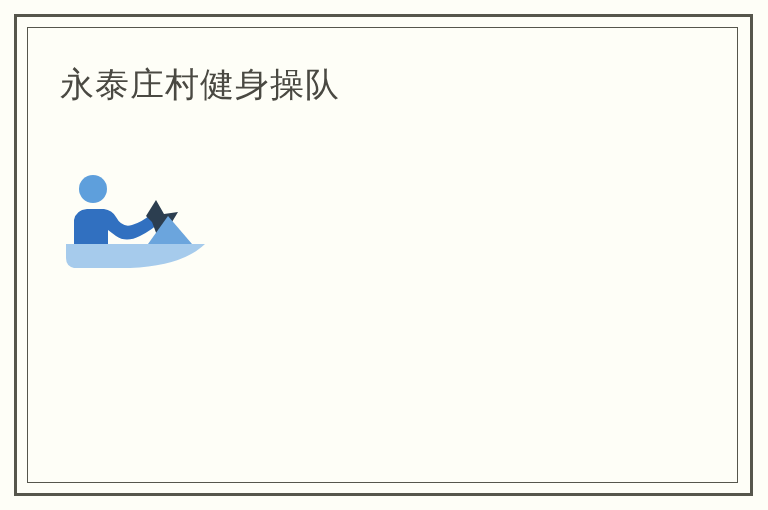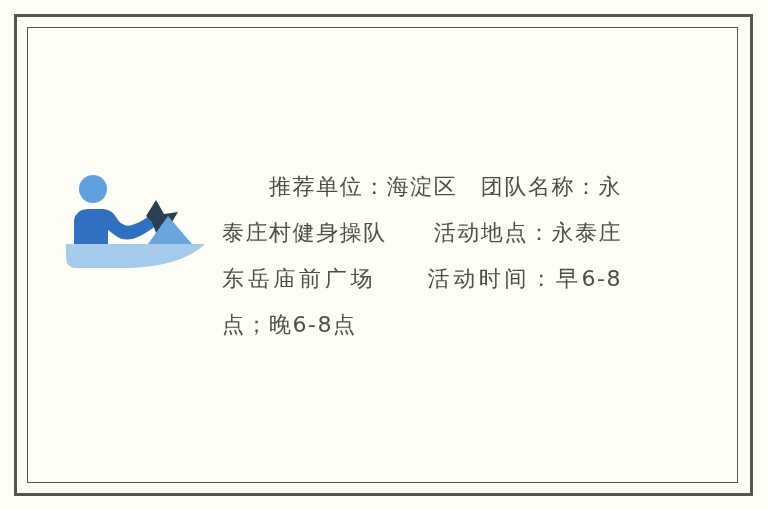--- a/index.html
+++ b/index.html
@@ -88,34 +88,34 @@
   }
 </style>
 </head>
 <body>
 
 <div class="page">
 
   <div class="frame-outer"></div>
   <div class="frame-inner"></div>
 
+  <div class="title">永泰庄村健身操队</div>
 
   <div class="illustration">
     <svg viewBox="0 0 145 100" xmlns="http://www.w3.org/2000/svg">
 
       <circle cx="33" cy="19" r="14" fill="#5e9fdc"></circle>
 
       <path d="M14 78 L14 50 Q16 40 27 39 L44 39 Q52 40 56 47
                Q62 58 72 55 Q82 52 90 45 L98 41 L104 49
                Q92 60 80 66 Q66 73 56 66 L48 60 L48 78 Z" fill="#3170c0"></path>
 
       <path d="M96 30 L104 44 L118 42 L112 52 L120 62 L106 58
                L98 68 L92 52 L86 46 Z" fill="#2c3e50"></path>
 
       <path d="M88 74 L108 46 L132 74 Z" fill="#6ba5dd"></path>
 
       <path d="M6 74 L145 74 Q122 96 70 98 L14 98 Q6 96 6 88 Z" fill="#a6cbec"></path>
     </svg>
   </div>
 
-  <div class="body-text">　　推荐单位：海淀区　团队名称：永泰庄村健身操队　　活动地点：永泰庄东岳庙前广场　　活动时间：早6-8点；晚6-8点</div>
 
 </div>
 
 </body></html>

